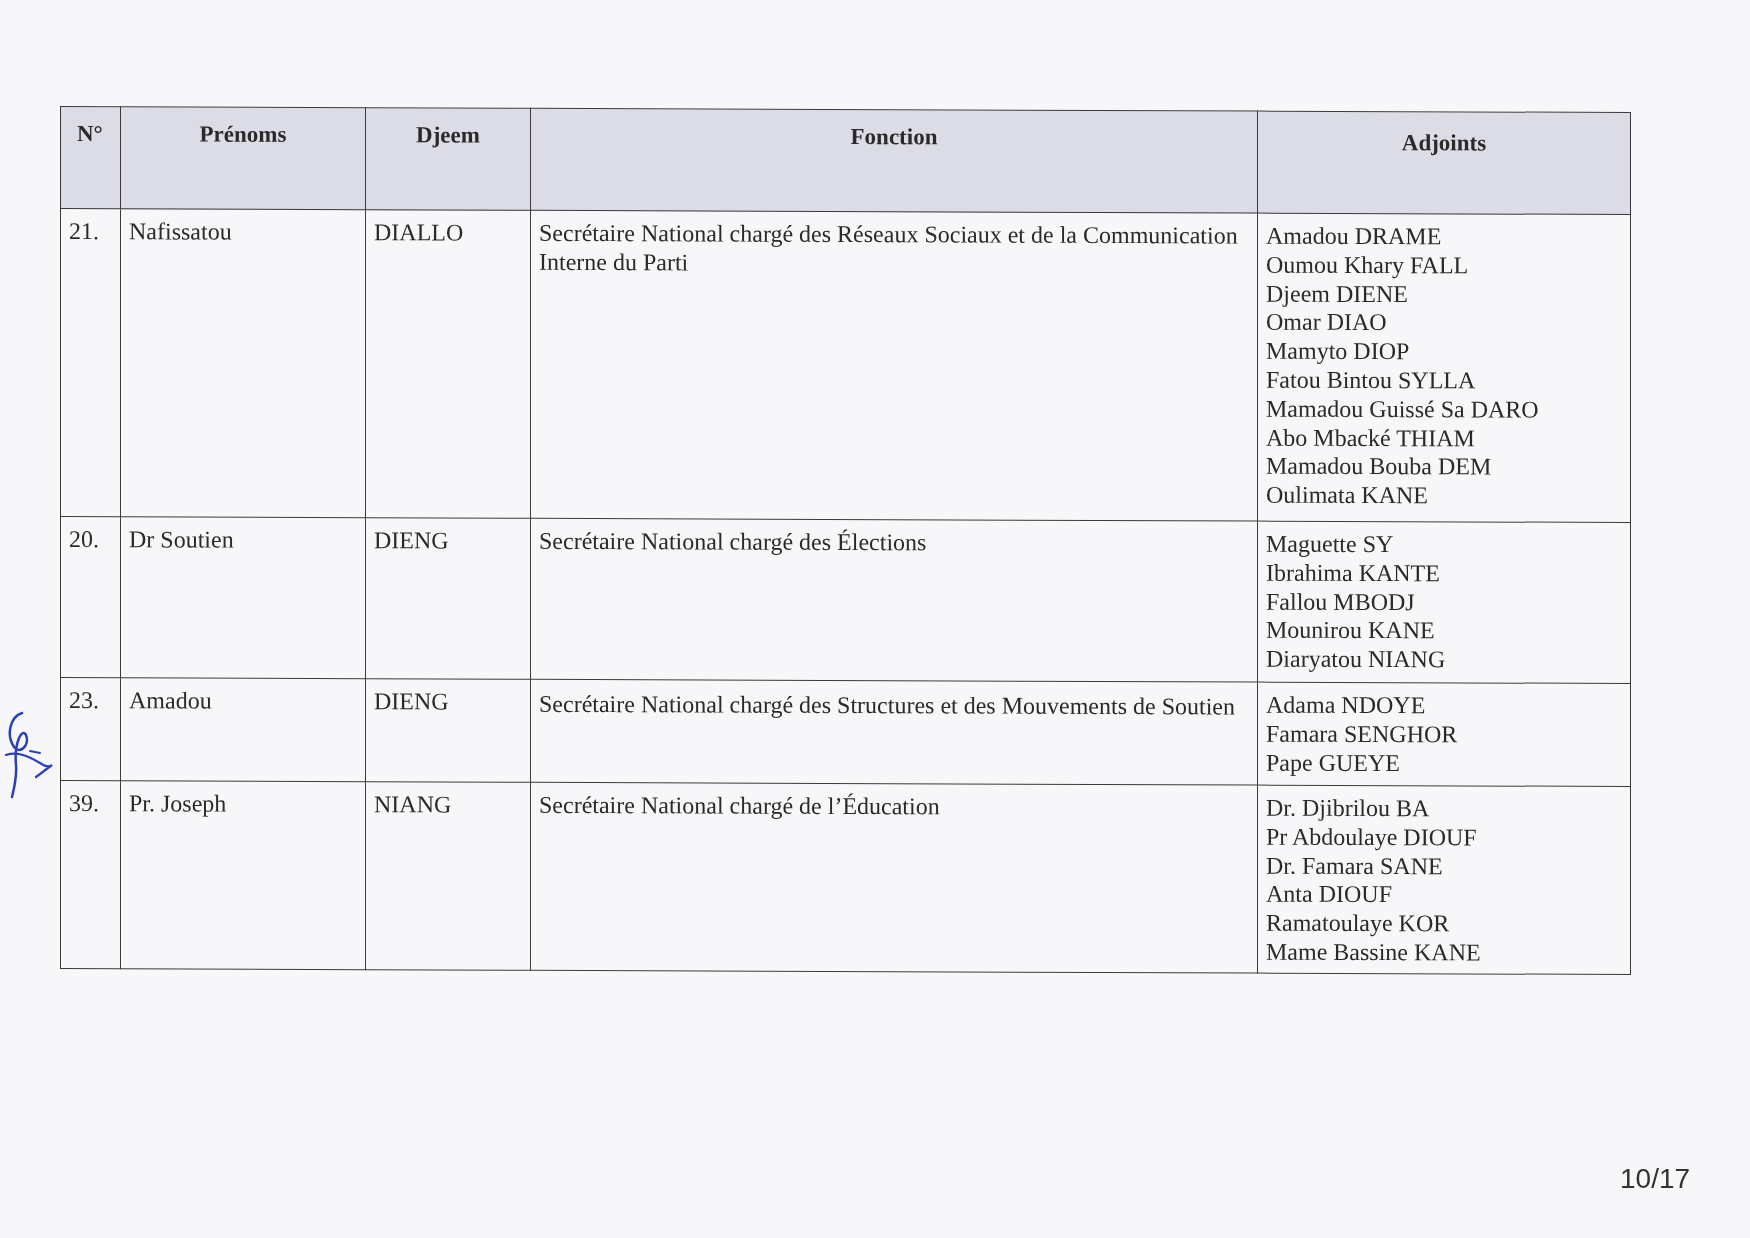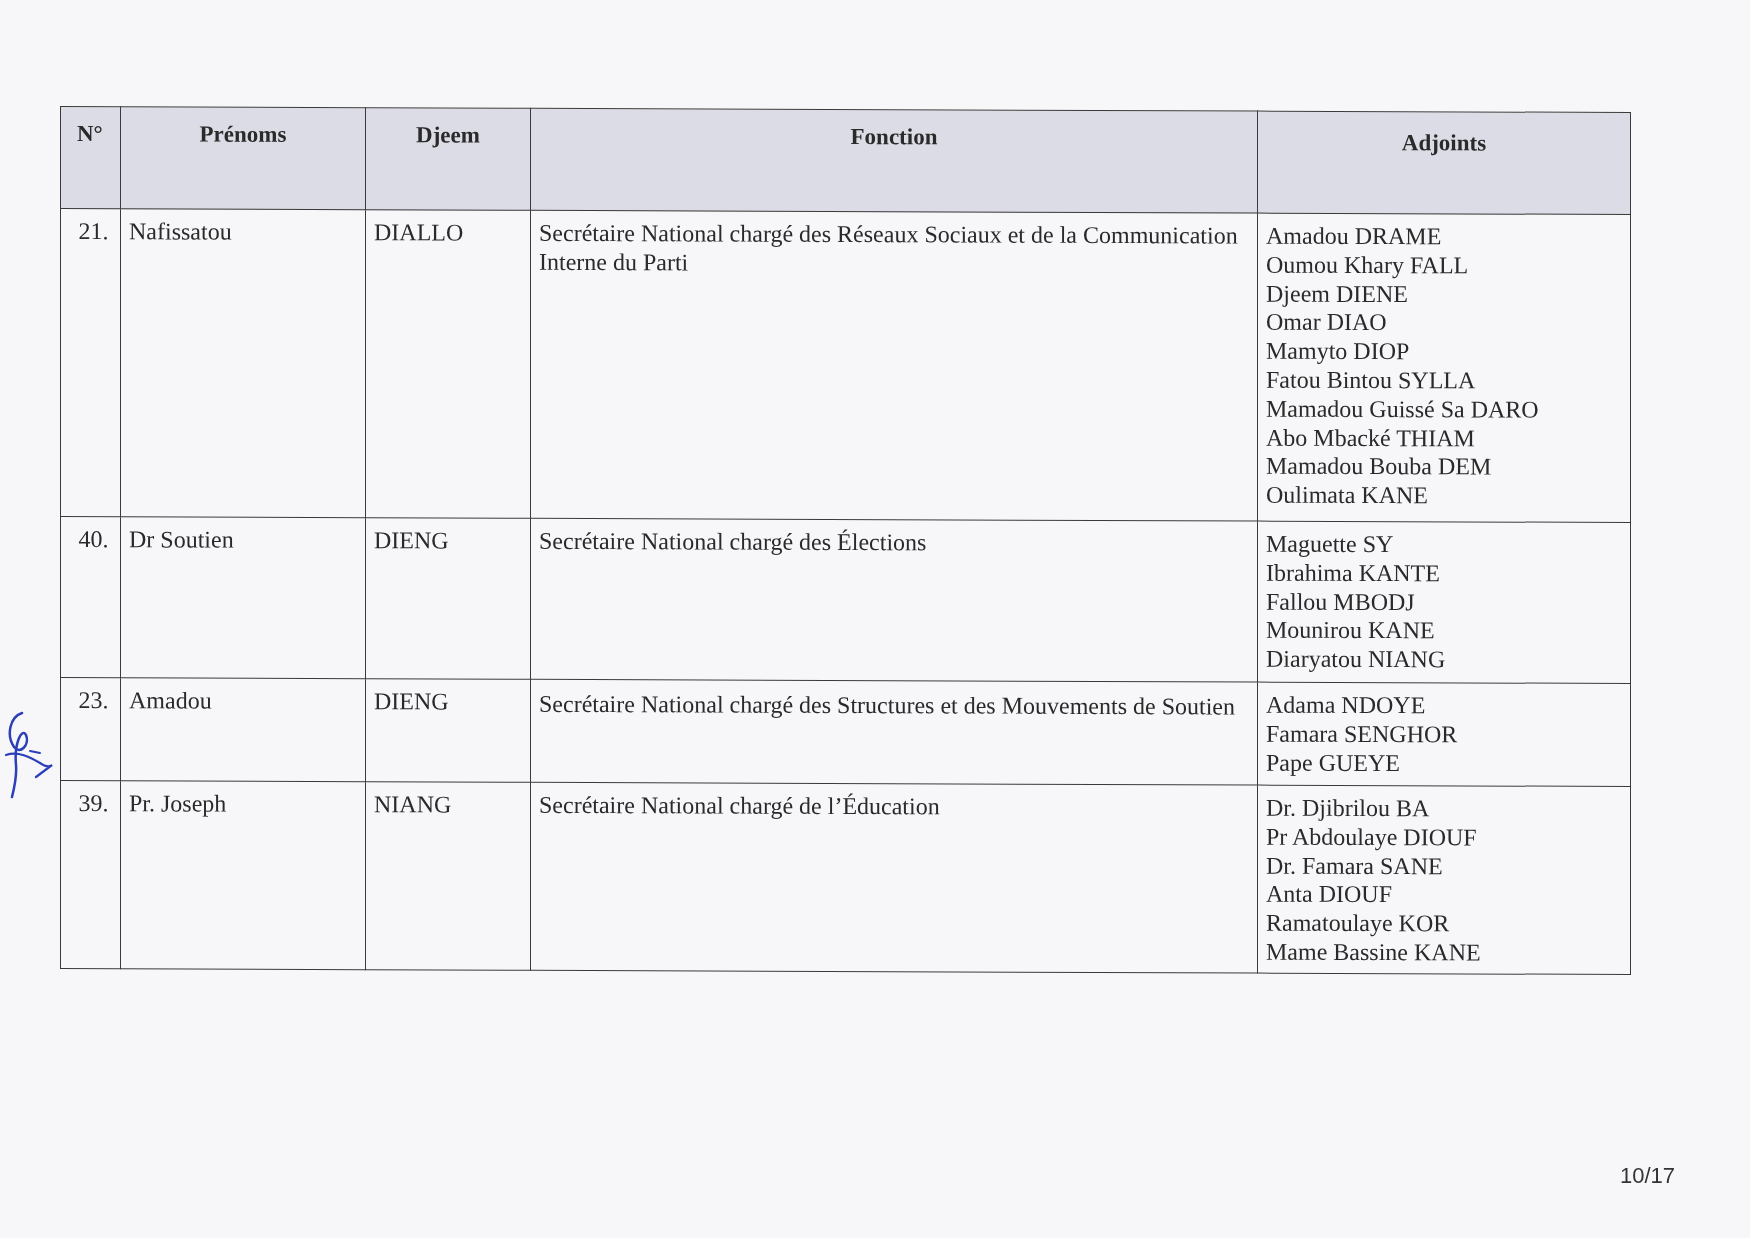--- a/index.html
+++ b/index.html
@@ -12,25 +12,25 @@
     border-collapse:collapse; table-layout:fixed; font-size:24px;
     transform: skewY(0.22deg); transform-origin: left top;
   }
   .doc-table th, .doc-table td { border:1.5px solid #3a3a3a; vertical-align:top; }
   .doc-table th {
     background:#dcdce6; height:82px; font-weight:bold; font-size:23px;
     text-align:center; vertical-align:top; padding-top:14px;
   }
   .doc-table th.num-h { text-align:left; padding-left:16px; }
   .doc-table td { padding:8px 8px 6px 8px; line-height:29px; }
-  .doc-table td.num { text-align:center; padding-right:2px; }
+  .doc-table td.num { text-align:left; padding-right:2px; }
   .adj-list { list-style:none; margin:0; padding:0; line-height:28.8px; }
   .page-number {
     position:absolute; left:1620px; top:1163px; font-family:"Liberation Sans", sans-serif;
-    font-size:22px; color:#333;
+    font-size:28px; color:#333;
   }
   .signature { position:absolute; left:0px; top:705px; width:60px; height:100px; }
 </style>
 </head>
 <body>
 
 <svg class="signature" viewBox="0 0 60 100">
   <path d="M22 8 C10 12, 6 30, 14 42 C20 50, 30 40, 26 30 C22 22, 14 38, 16 60 C17 72, 14 84, 12 92" fill="none" stroke="#2a3fb8" stroke-width="2.5" stroke-linecap="round"></path>
   <path d="M6 50 C18 46, 30 52, 40 58 C46 62, 50 62, 52 60 L36 72" fill="none" stroke="#2a3fb8" stroke-width="2.2" stroke-linecap="round"></path>
   <path d="M30 46 L40 48" fill="none" stroke="#2a3fb8" stroke-width="2" stroke-linecap="round"></path>
@@ -68,21 +68,21 @@
           <li>Mamyto DIOP</li>
           <li>Fatou Bintou SYLLA</li>
           <li>Mamadou Guissé Sa DARO</li>
           <li>Abo Mbacké THIAM</li>
           <li>Mamadou Bouba DEM</li>
           <li>Oulimata KANE</li>
         </ul>
       </td>
     </tr>
     <tr style="height:161px">
-      <td class="num">40.</td>
+      <td class="num">20.</td>
       <td>Dr Soutien</td>
       <td>DIENG</td>
       <td>Secrétaire National chargé des Élections</td>
       <td>
         <ul class="adj-list">
           <li>Maguette SY</li>
           <li>Ibrahima KANTE</li>
           <li>Fallou MBODJ</li>
           <li>Mounirou KANE</li>
           <li>Diaryatou NIANG</li>

